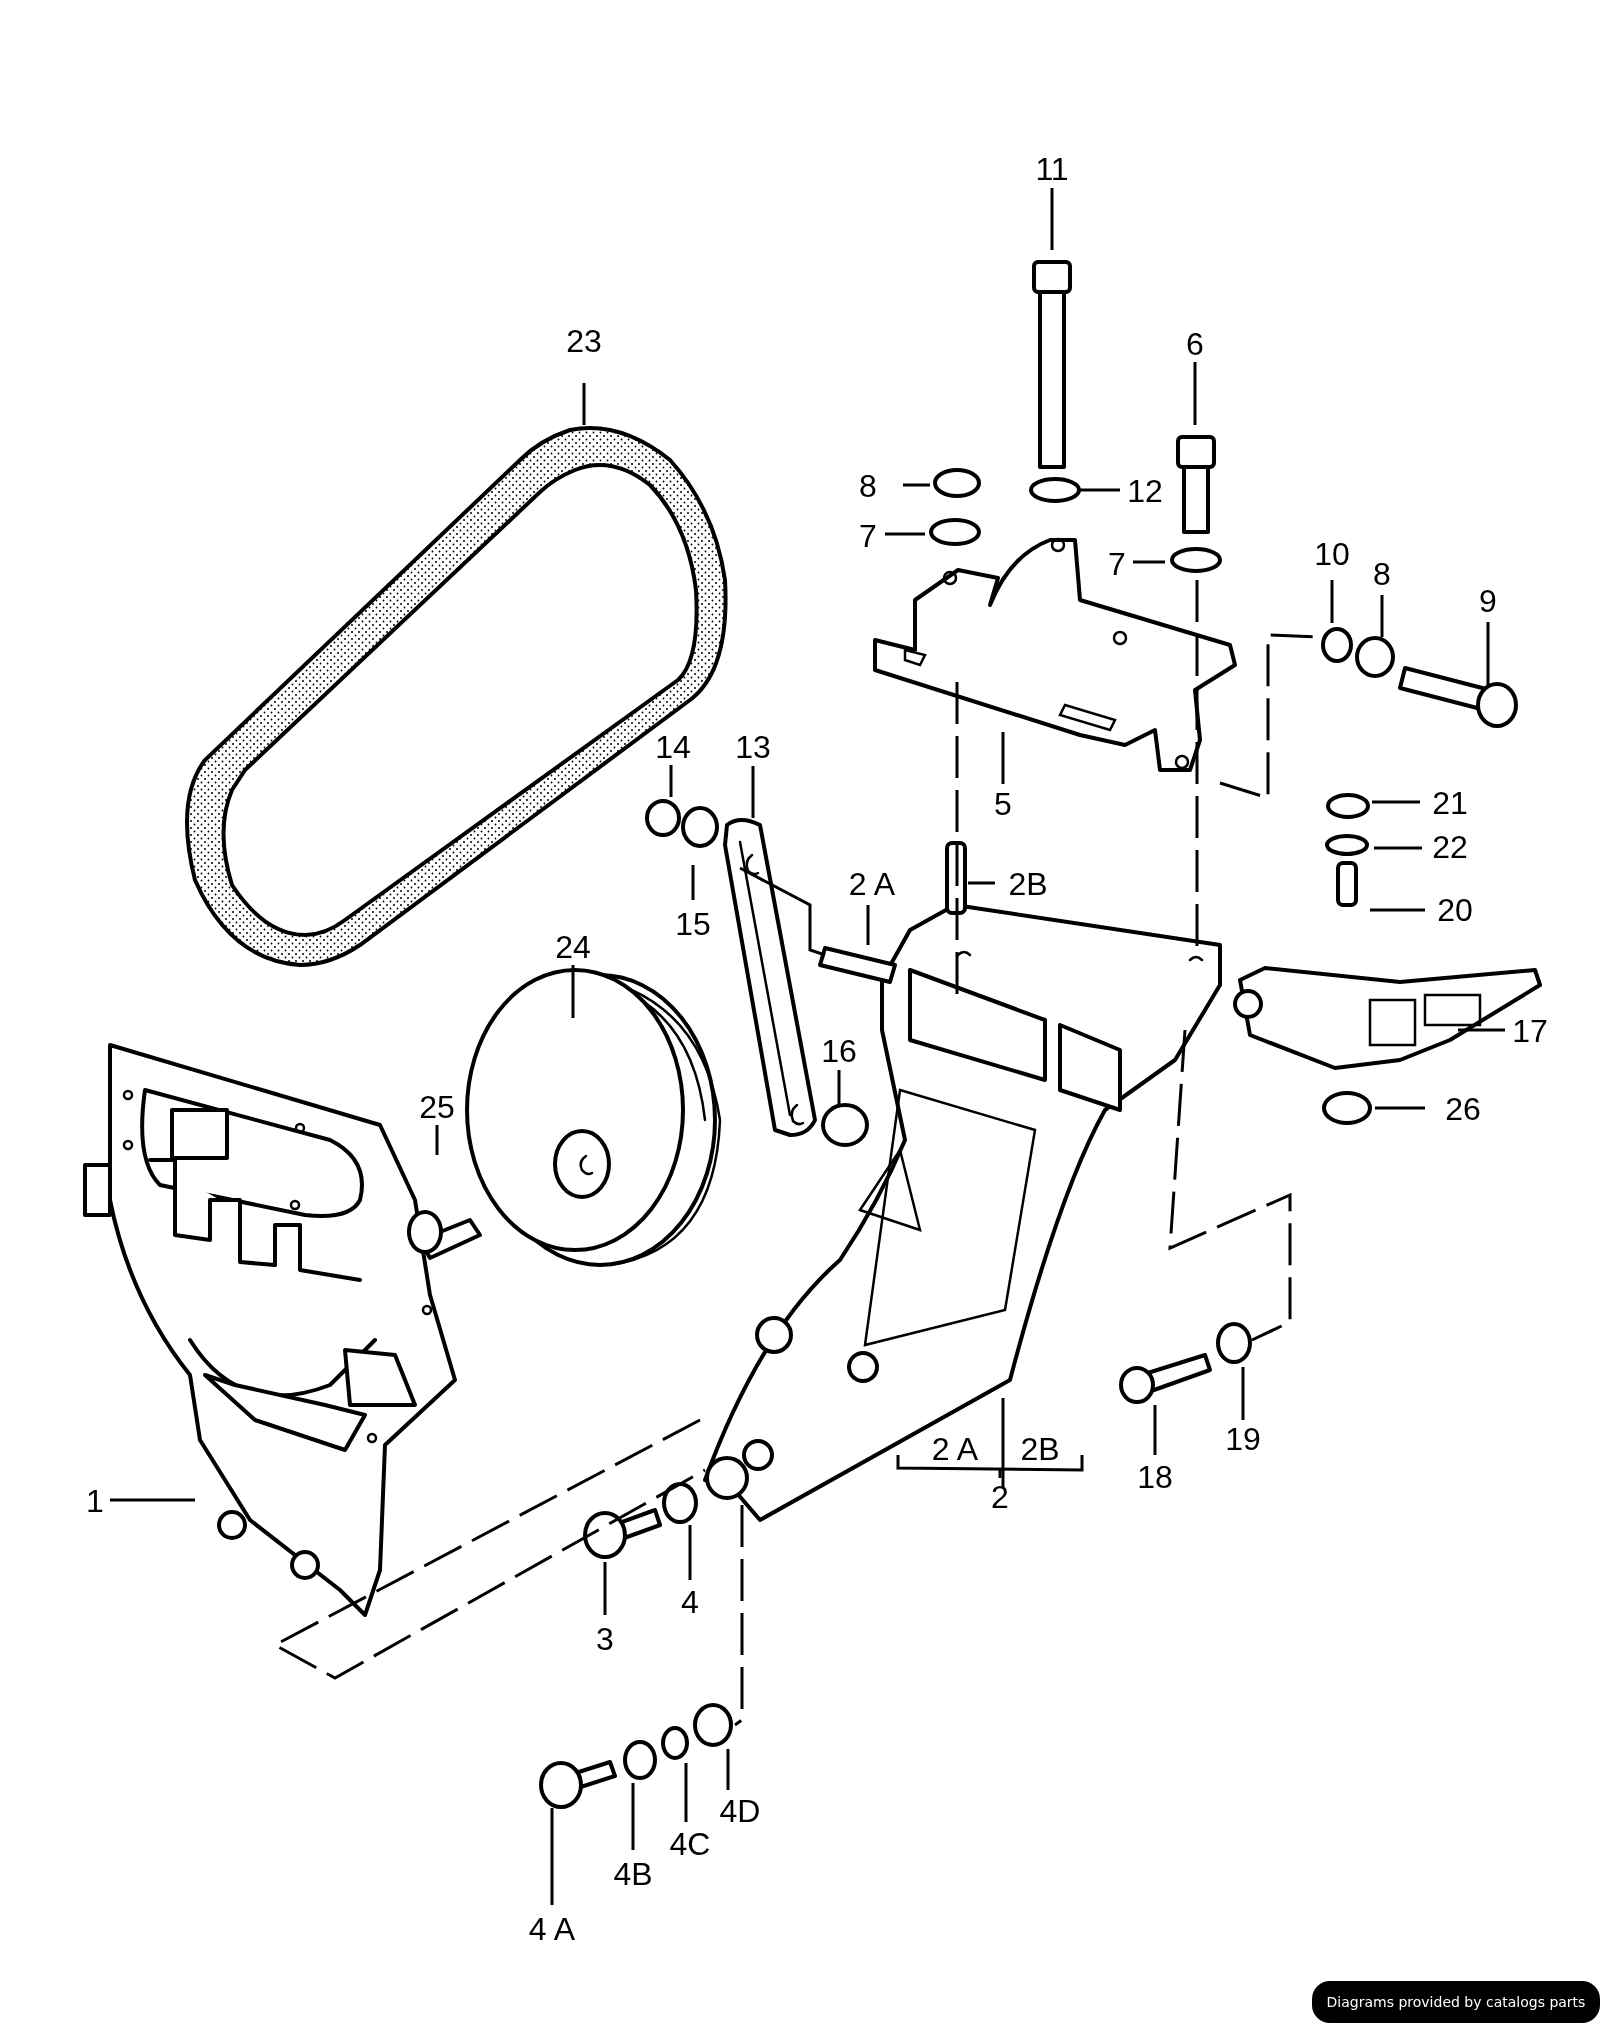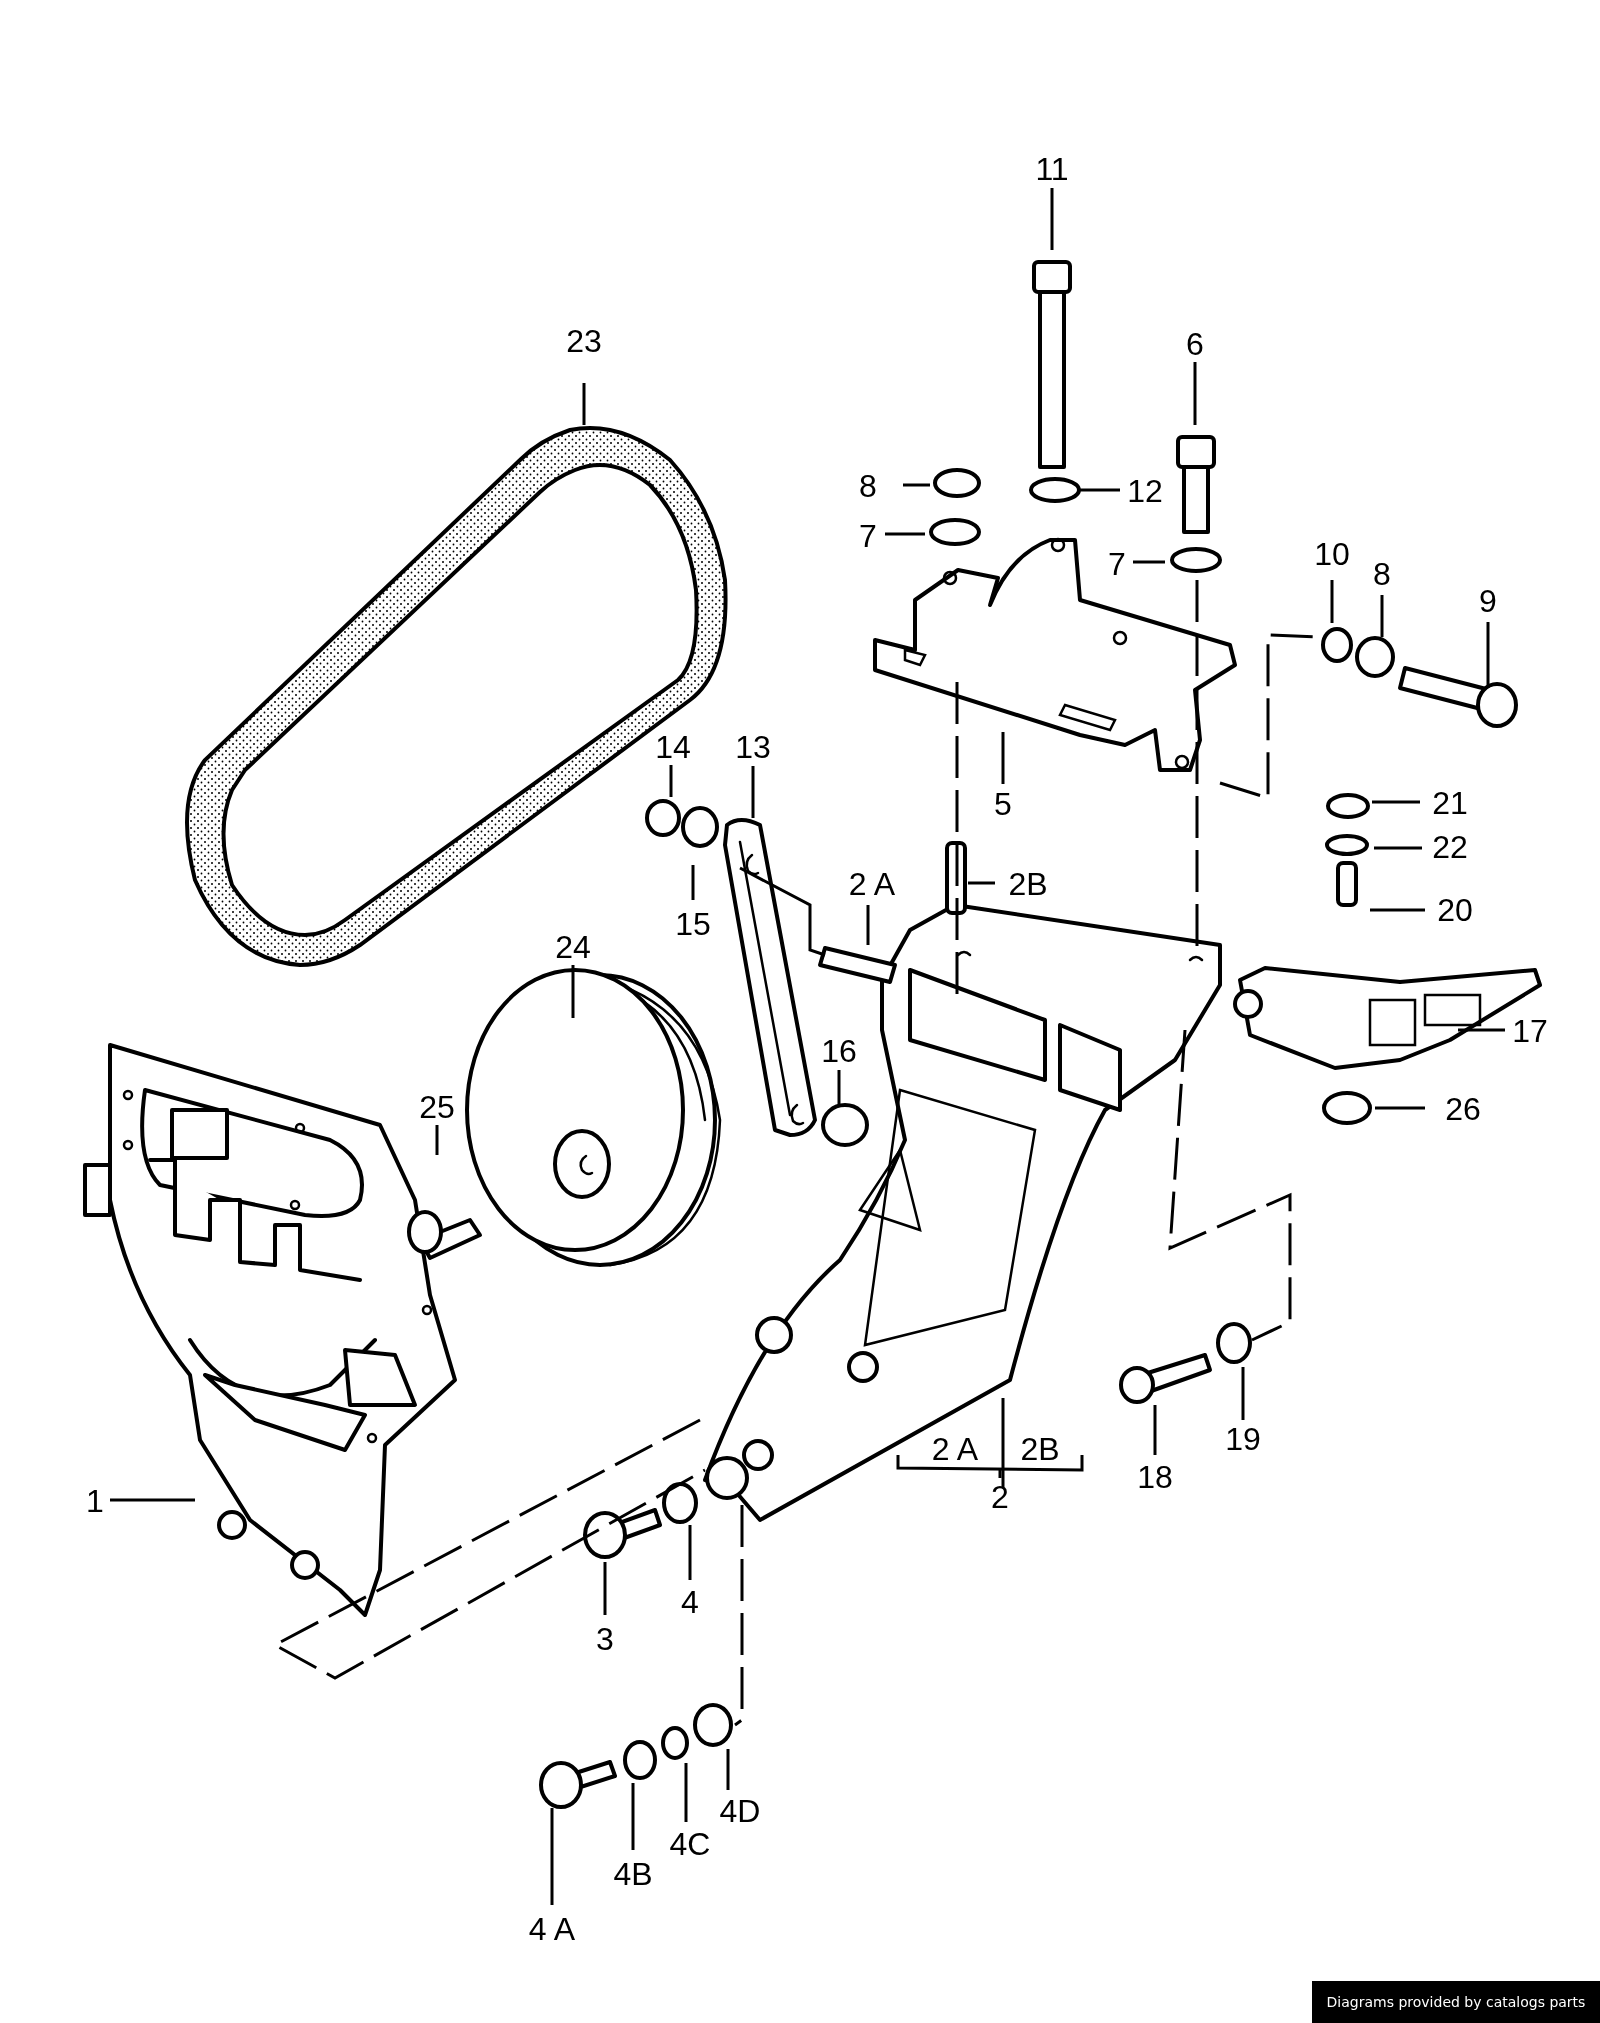--- a/index.html
+++ b/index.html
@@ -7,21 +7,21 @@
          font-family: "Liberation Sans", sans-serif; }
   #diagram { position: absolute; left: 0; top: 0; width: 1600px; height: 2023px; }
   #diagram .part { fill: #ffffff; stroke: #000; stroke-width: 4; stroke-linejoin: round; stroke-linecap: round; }
   #diagram .thin { fill: none; stroke: #000; stroke-width: 2.5; stroke-linecap: round; }
   #diagram .leader { fill: none; stroke: #000; stroke-width: 3; }
   #diagram .dash { fill: none; stroke: #000; stroke-width: 3; stroke-dasharray: 42 12; }
   #diagram .lbl { font-family: "Liberation Sans", sans-serif; font-size: 32px; fill: #000; }
   #diagram .belt-fill { fill: url(#dots); stroke: #000; stroke-width: 4; }
   .footer { position: absolute; right: 0; bottom: 0; width: 288px; height: 42px;
             background: #000; color: #fff; font-family: "DejaVu Sans", sans-serif;
-            font-size: 14px; line-height: 42px; text-align: center; }
+            font-size: 14px; line-height: 42px; text-align: center; border-radius: 18px; }
 </style>
 </head>
 <body>
 
 <svg id="diagram" viewBox="0 0 1600 2023" xmlns="http://www.w3.org/2000/svg">
   <defs>
     <pattern id="dots" width="7" height="7" patternUnits="userSpaceOnUse">
       <rect width="7" height="7" fill="#fff"></rect>
       <circle cx="2" cy="2" r="1" fill="#000"></circle>
       <circle cx="5.5" cy="5.5" r="0.9" fill="#000"></circle>

